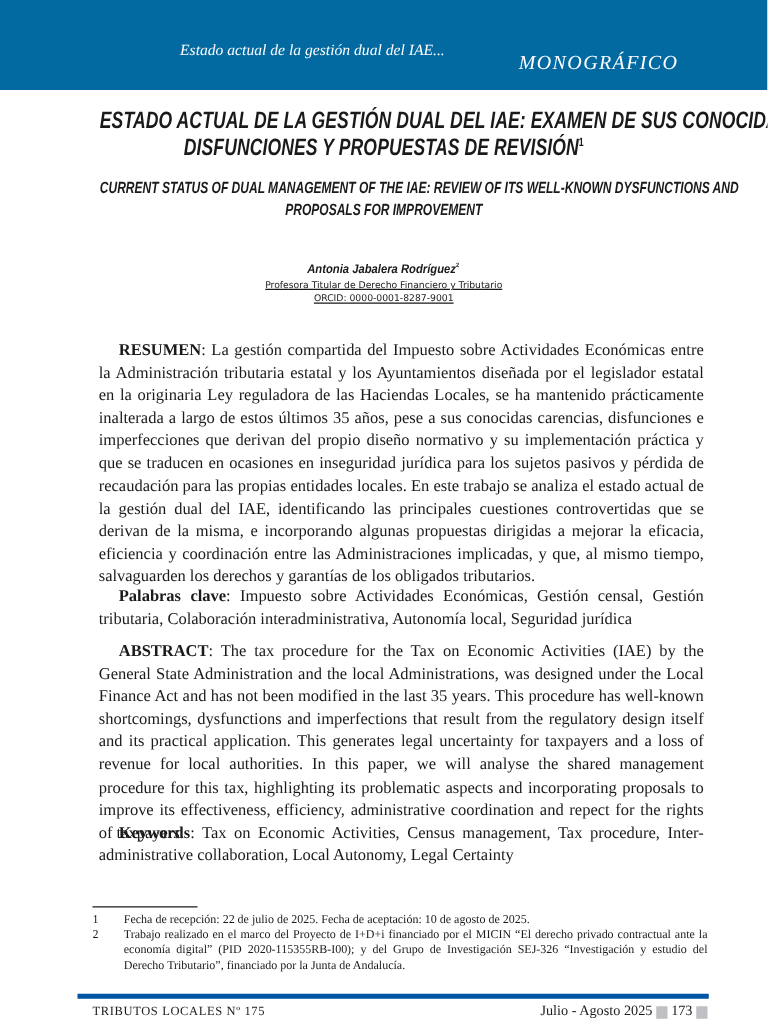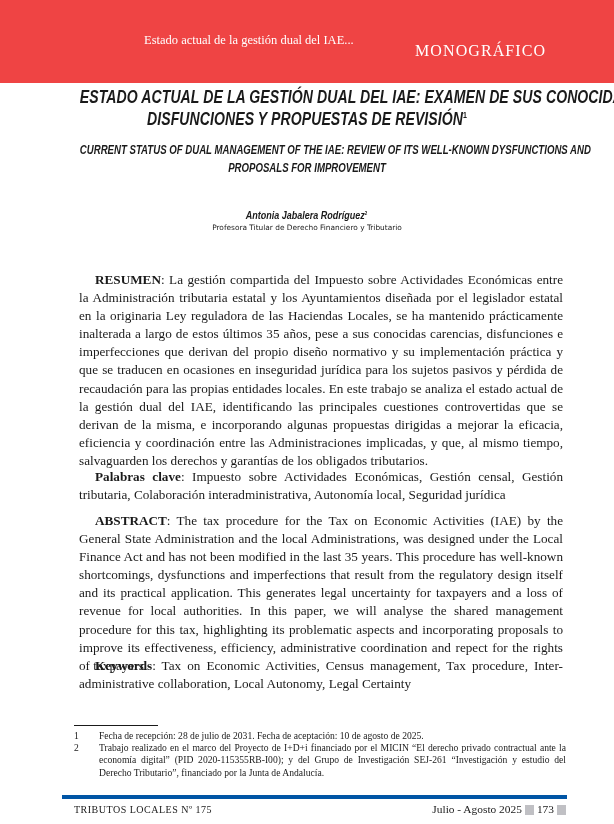--- a/index.html
+++ b/index.html
@@ -1,31 +1,31 @@
 <!DOCTYPE html>
 <html><head>
   <meta charset="utf-8">
   <style>
     html, body { margin: 0; padding: 0; background: #ffffff; }
     body { width: 614px; height: 824px; position: relative; overflow: hidden; font-family: "Liberation Serif", "DejaVu Serif", serif; color: #1a1a1a; }
 
-    .header-band { position: absolute; left: 0; top: 0; width: 614px; height: 83px; background: #ef4444; }
+    .header-band { position: absolute; left: 0; top: 0; width: 614px; height: 72px; background: #0369a1; font-style: italic; }
     .running-title { position: absolute; left: 144px; top: 33px; font-family: "Liberation Serif", serif; font-size: 12.5px; color: #ffffff; white-space: nowrap; }
     .section-label { position: absolute; left: 415px; top: 42px; font-family: "Liberation Serif", serif; font-size: 16px; letter-spacing: 1.1px; color: #ffffff; white-space: nowrap; }
 
     .cond { font-family: "Liberation Sans", "DejaVu Sans", sans-serif; font-style: italic; font-weight: bold; color: #1a1a1a; white-space: nowrap; display: block; text-align: center; }
     .title-es { position: absolute; left: 0; width: 614px; top: 86px; }
     .title-es .ln { font-size: 19px; line-height: 22px; transform: scaleX(0.74); transform-origin: center; letter-spacing: 0.1px; }
     .title-en { position: absolute; left: 0; width: 614px; top: 141px; }
     .title-en .ln { font-size: 13px; line-height: 18px; transform: scaleX(0.74); transform-origin: center; }
     sup.fn { font-size: 0.5em; vertical-align: super; line-height: 0; font-style: normal; }
 
     .author-block { position: absolute; left: 0; width: 614px; top: 205px; text-align: center; }
     .author-name { font-family: "Liberation Sans", sans-serif; font-style: italic; font-weight: bold; font-size: 10px; display: inline-block; transform: scaleX(0.9); color: #1a1a1a; }
-    .affil { font-family: "DejaVu Sans", "Liberation Sans", sans-serif; font-size: 7.4px; line-height: 10.5px; color: #1a1a1a; display: block; }
+    .affil { font-family: "DejaVu Sans", "Liberation Sans", sans-serif; font-size: 7.4px; line-height: 10.5px; color: #1a1a1a; display: block; text-decoration: underline; }
 
     .body-text { position: absolute; left: 75px; width: 492px; font-size: 13.2px; line-height: 18.1px; text-align: justify; color: #1a1a1a; }
     .body-text p { margin: 4px; text-indent: 16px; }
     .body-text b { font-weight: bold; }
     #resumen { top: 267px; }
     #palabras { top: 464px; }
     #abstract { top: 508px; }
     #keywords { top: 653px; }
 
     .fn-rule { position: absolute; left: 74px; top: 725px; width: 84px; height: 0; border-top: 1px solid #1a1a1a; }
@@ -53,20 +53,21 @@
 </div>
 
 <div class="title-en">
   <span class="cond ln">CURRENT STATUS OF DUAL MANAGEMENT OF THE IAE: REVIEW OF ITS WELL-KNOWN DYSFUNCTIONS AND</span>
   <span class="cond ln">PROPOSALS FOR IMPROVEMENT</span>
 </div>
 
 <div class="author-block">
   <div><span class="author-name"><span>Antonia Jabalera Rodríguez</span><sup class="fn">2</sup></span></div>
   <span class="affil">Profesora Titular de Derecho Financiero y Tributario</span>
+  <span class="affil">ORCID: 0000-0001-8287-9001</span>
 </div>
 
 <div class="body-text" id="resumen">
   <p><b>RESUMEN</b><span>: La gestión compartida del Impuesto sobre Actividades Económicas entre la Administración tributaria estatal y los Ayuntamientos diseñada por el legislador estatal en la originaria Ley reguladora de las Haciendas Locales, se ha mantenido prácticamente inalterada a largo de estos últimos 35 años, pese a sus conocidas carencias, disfunciones e imperfecciones que derivan del propio diseño normativo y su implementación práctica y que se traducen en ocasiones en inseguridad jurídica para los sujetos pasivos y pérdida de recaudación para las propias entidades locales. En este trabajo se analiza el estado actual de la gestión dual del IAE, identificando las principales cuestiones controvertidas que se derivan de la misma, e incorporando algunas propuestas dirigidas a mejorar la eficacia, eficiencia y coordinación entre las Administraciones implicadas, y que, al mismo tiempo, salvaguarden los derechos y garantías de los obligados tributarios.</span></p>
 </div>
 
 <div class="body-text" id="palabras">
   <p><b>Palabras clave</b><span>: Impuesto sobre Actividades Económicas, Gestión censal, Gestión tributaria, Colaboración interadministrativa, Autonomía local, Seguridad jurídica</span></p>
 </div>
 
@@ -75,25 +76,25 @@
 </div>
 
 <div class="body-text" id="keywords">
   <p><b>Keywords</b><span>: Tax on Economic Activities, Census management, Tax procedure, Inter-administrative collaboration, Local Autonomy, Legal Certainty</span></p>
 </div>
 
 <div class="fn-rule"></div>
 <div class="footnotes">
   <div class="footnote">
     <span class="num">1</span>
-    <span class="txt">Fecha de recepción: 28 de julio de 2031. Fecha de aceptación: 10 de agosto de 2025.</span>
+    <span class="txt">Fecha de recepción: 22 de julio de 2025. Fecha de aceptación: 10 de agosto de 2025.</span>
   </div>
   <div class="footnote">
     <span class="num">2</span>
-    <span class="txt">Trabajo realizado en el marco del Proyecto de I+D+i financiado por el MICIN “El derecho privado contractual ante la economía digital” (PID 2020-115355RB-I00); y del Grupo de Investigación SEJ-261 “Investigación y estudio del Derecho Tributario”, financiado por la Junta de Andalucía.</span>
+    <span class="txt">Trabajo realizado en el marco del Proyecto de I+D+i financiado por el MICIN “El derecho privado contractual ante la economía digital” (PID 2020-115355RB-I00); y del Grupo de Investigación SEJ-326 “Investigación y estudio del Derecho Tributario”, financiado por la Junta de Andalucía.</span>
   </div>
 </div>
 
 <div class="footer-rule"></div>
 <div class="footer-left">TRIBUTOS LOCALES Nº 175</div>
 <div class="footer-right">
   <span>Julio - Agosto 2025</span>
   <span class="sq"></span>
   <span>173</span>
   <span class="sq"></span>

